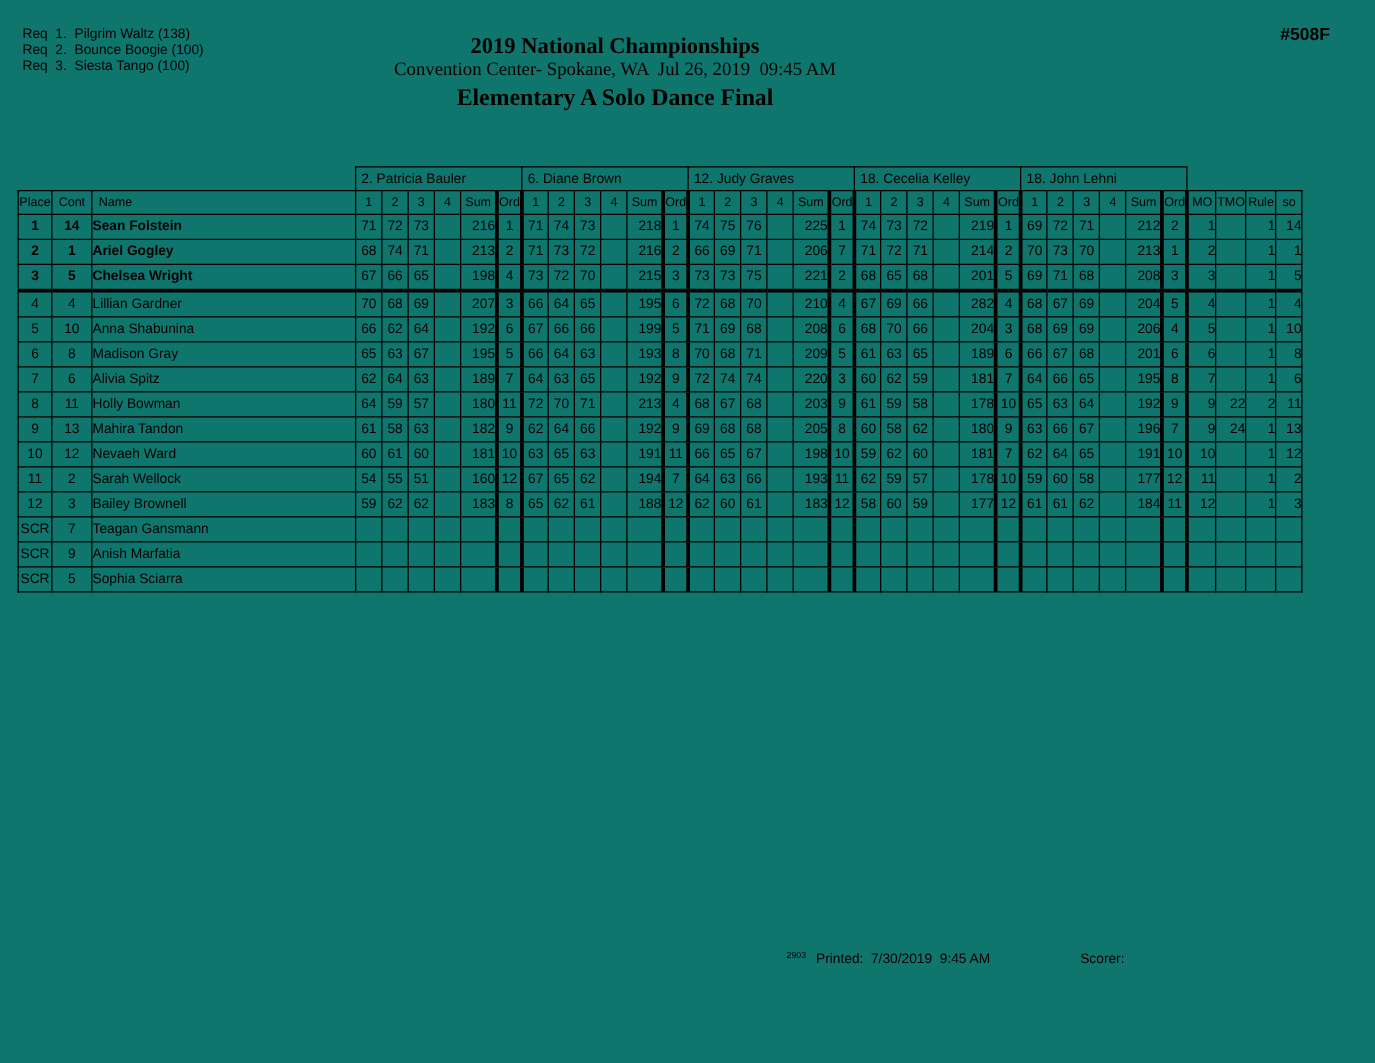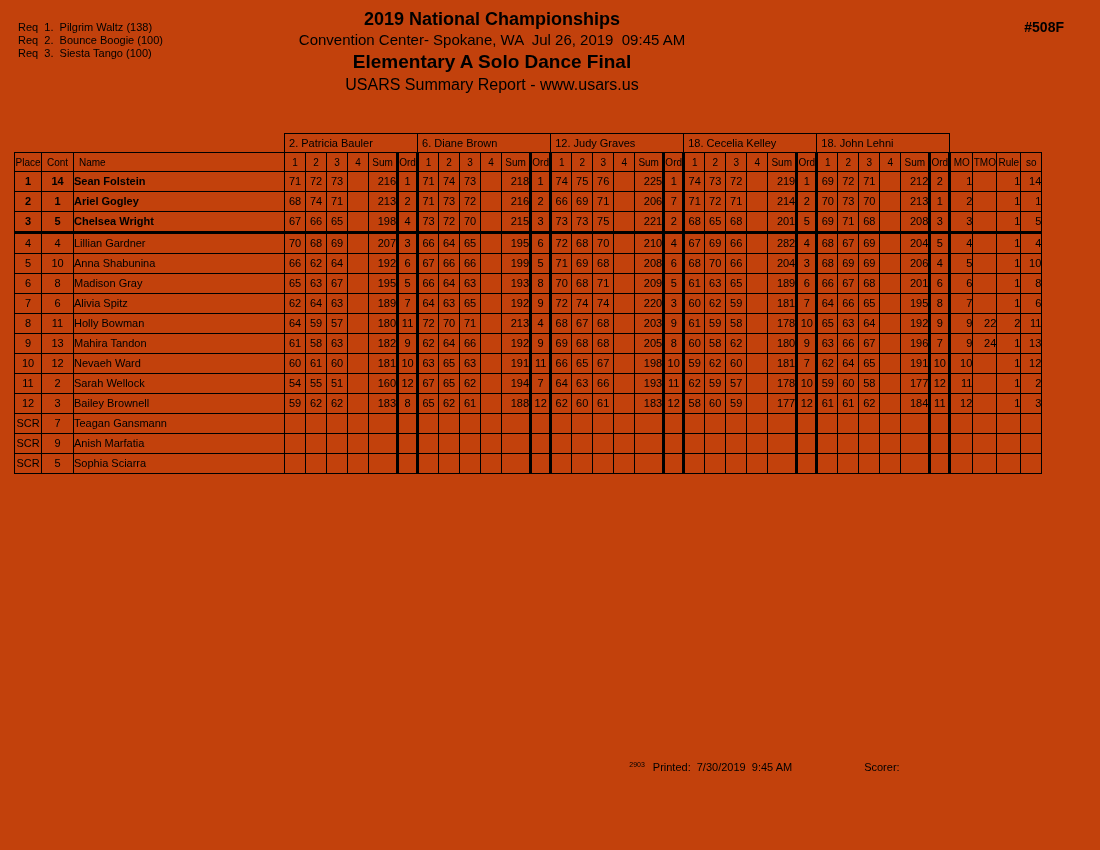--- a/index.html
+++ b/index.html
@@ -1,24 +1,24 @@
 <!DOCTYPE html>
 <html><head>
 <meta charset="utf-8">
 <style>
   html,body{margin:0;padding:0;background:#fff;}
   .page{
-    position:relative;width:1100px;height:850px;background:#c2410c;color:#000;
+    position:relative;width:1100px;height:850px;background:#0f766e;color:#000;
     font-family:"Liberation Sans","DejaVu Sans",sans-serif;overflow:hidden;
   }
   
   .req-list{position:absolute;left:18px;top:21px;font-size:11px;line-height:13px;}
   .req-list div{white-space:pre;}
   
-  .header{position:absolute;left:0;top:9px;width:984px;text-align:center;}
+  .header{position:absolute;left:0;top:26px;width:984px;text-align:center;font-family:Liberation Serif, serif;}
   .header .title{font-size:18px;font-weight:bold;letter-spacing:0px;}
   .header .venue{font-size:15px;margin-top:1px;white-space:pre;}
   .header .event{font-size:19px;font-weight:bold;margin-top:3px;}
   .header .rtype{font-size:16px;margin-top:3px;}
   .report-number{position:absolute;right:36px;top:19px;font-size:14px;font-weight:bold;}
   
   .score-table{
     position:absolute;left:14px;top:133px;border-collapse:collapse;table-layout:fixed;
     width:1027px;font-size:11px;padding-left:20px;
   }
@@ -57,21 +57,20 @@
     <div>Req  2.  Bounce Boogie (100)</div>
     <div>Req  3.  Siesta Tango (100)</div>
   </div>
 
   <div class="report-number">#508F</div>
 
   <div class="header">
     <div class="title">2019 National Championships</div>
     <div class="venue">Convention Center- Spokane, WA  Jul 26, 2019  09:45 AM</div>
     <div class="event">Elementary A Solo Dance Final</div>
-    <div class="rtype">USARS Summary Report - www.usars.us</div>
   </div>
 
   <table class="score-table">
     <colgroup id="cols">
         <col style="width: 27px;">
         <col style="width: 32px;">
         <col style="width: 211px;">
         <col style="width: 21px;">
         <col style="width: 21px;">
         <col style="width: 21px;">

